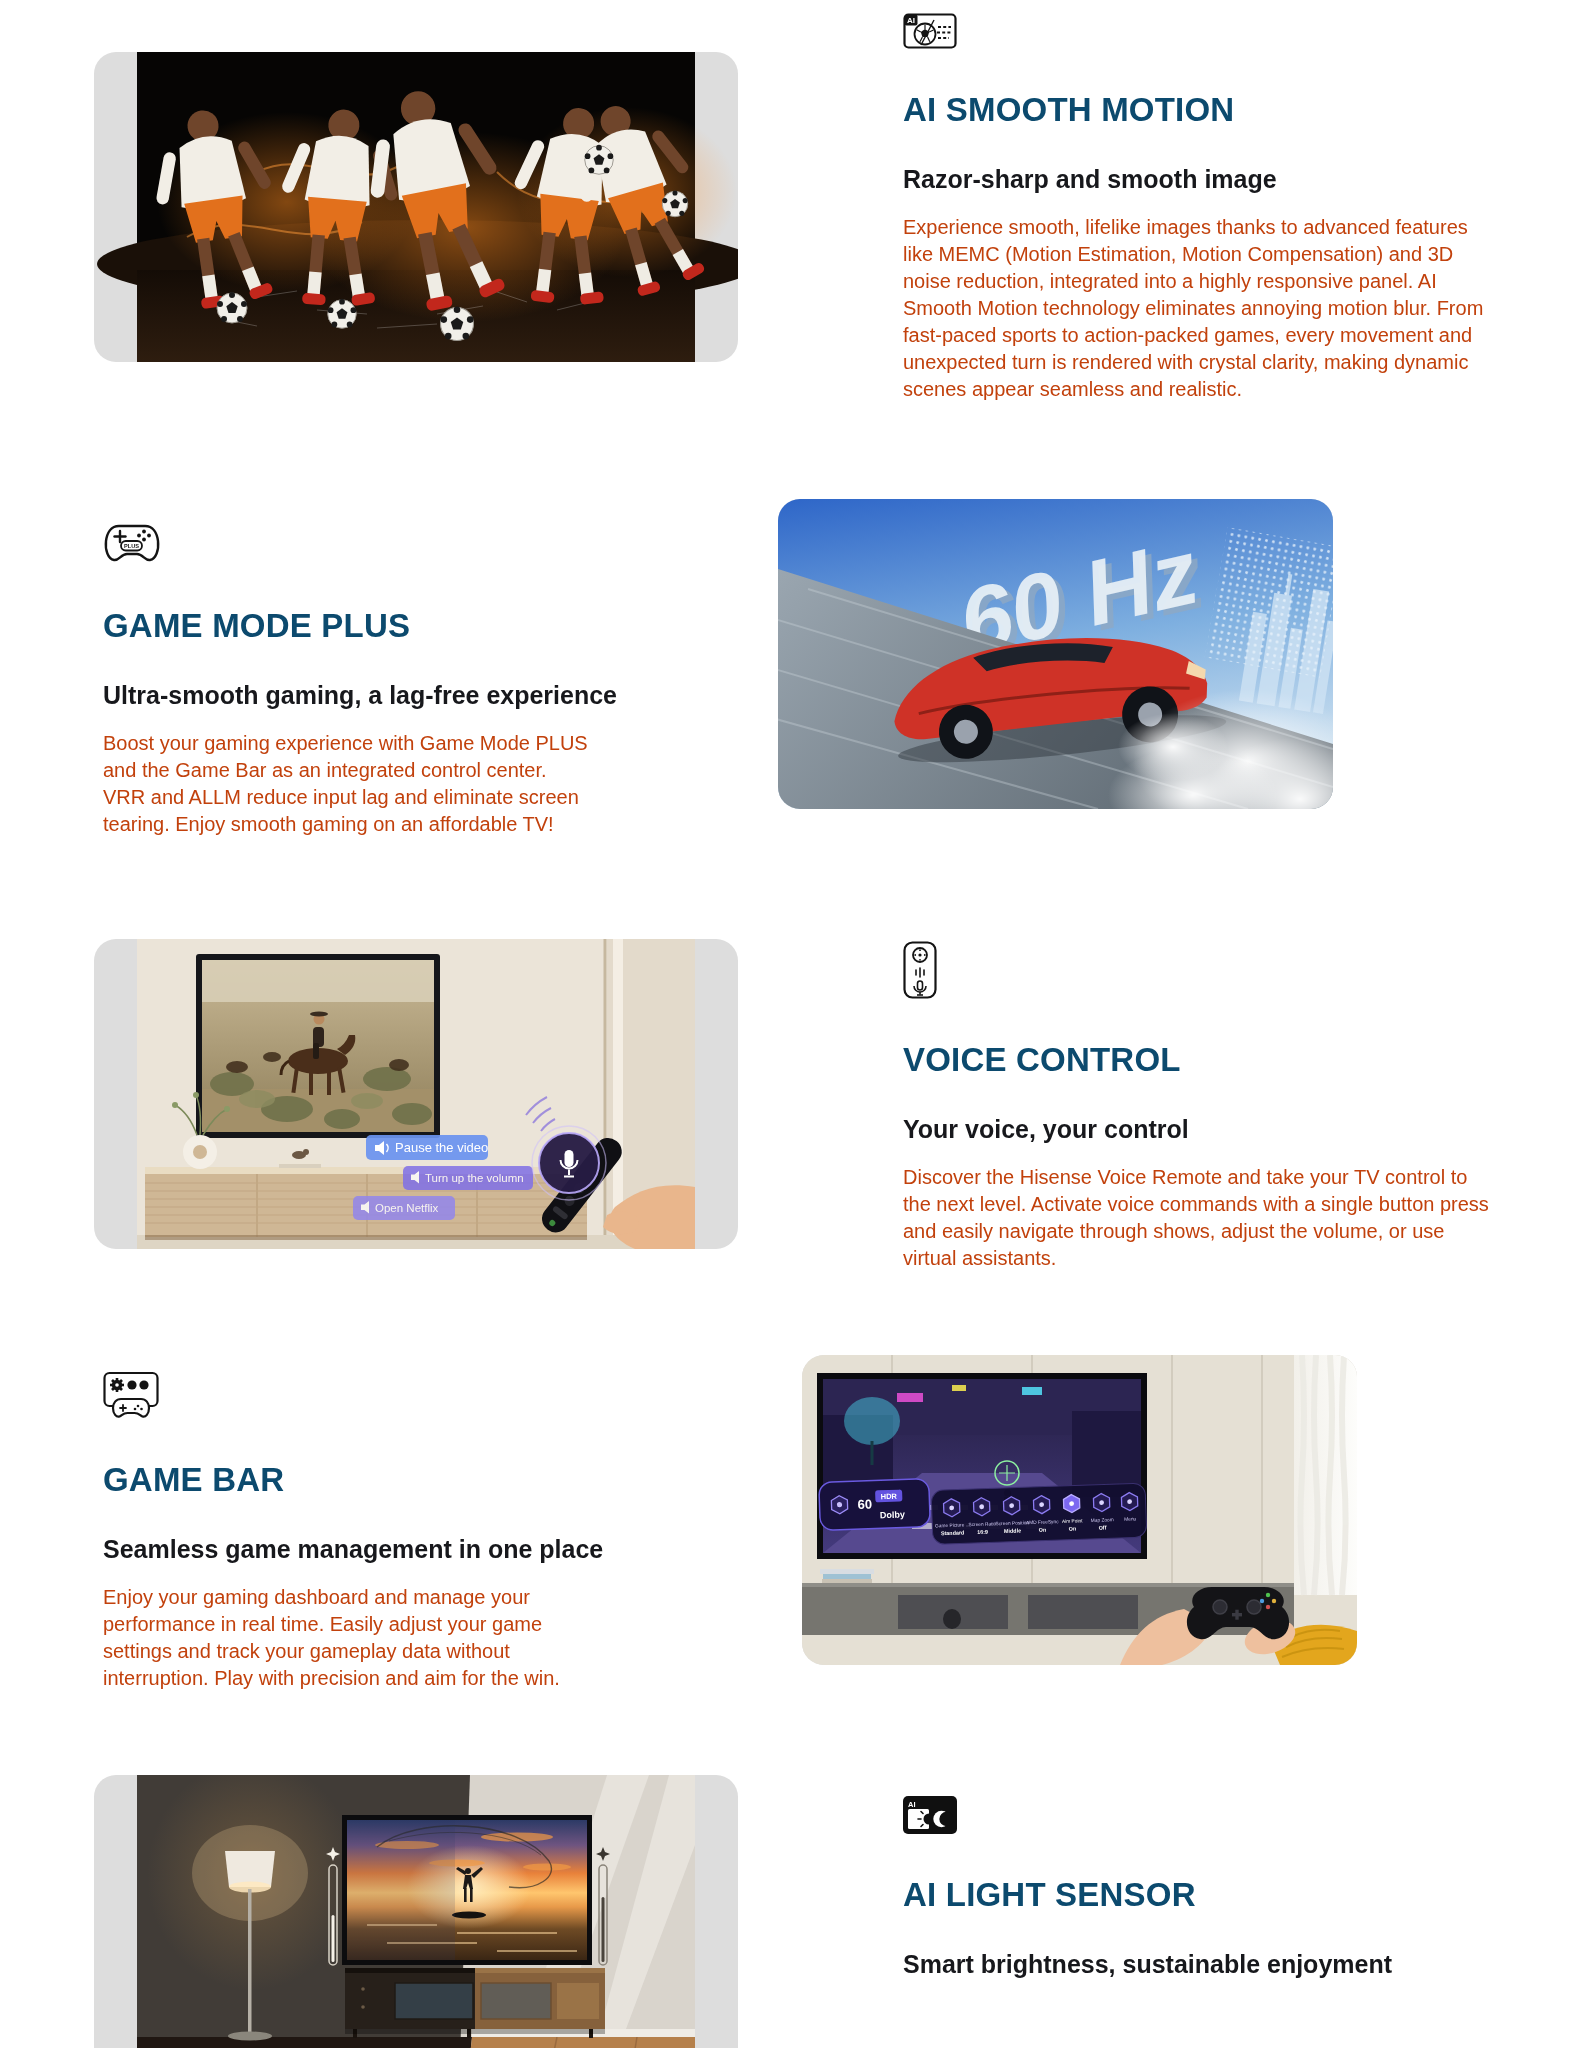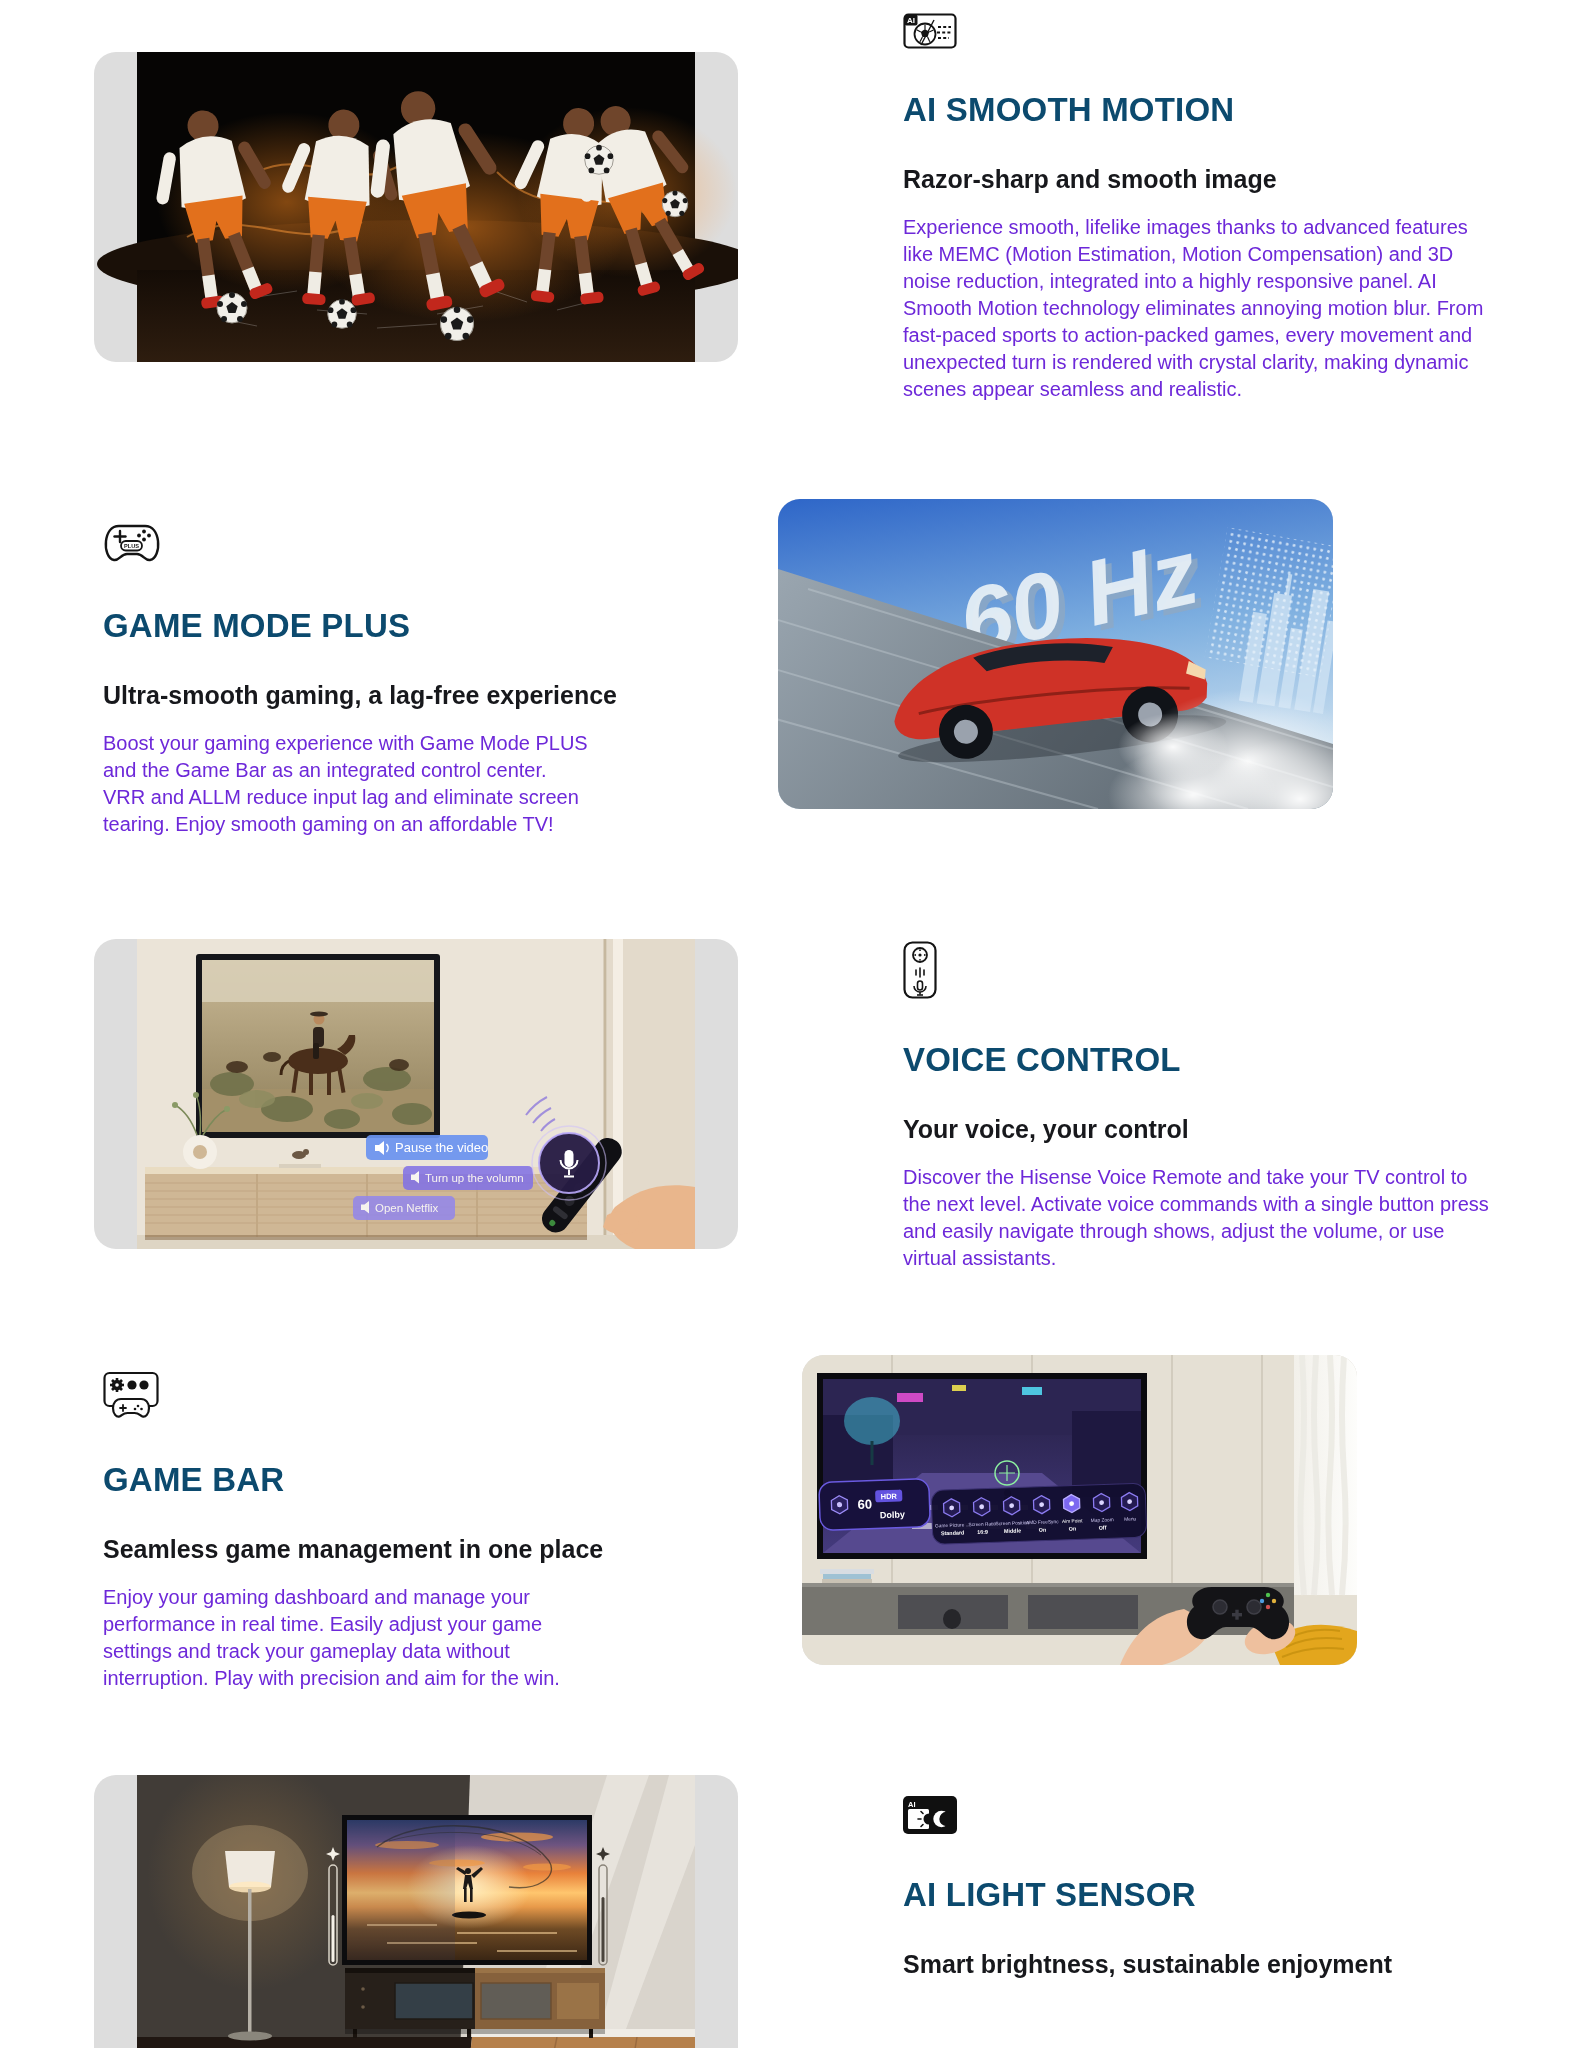--- a/index.html
+++ b/index.html
@@ -10,21 +10,21 @@
   .feature{display:flex;align-items:flex-start;}
   .media{width:644px;height:310px;border-radius:22px;overflow:hidden;flex:none;background:#ddd;}
   .media svg{display:block;width:100%;height:100%;}
   .media-right .media{width:555px;}
   .media-left .text{margin-left:165px;width:656px;}
   .media-right .text{width:640px;padding-left:9px;box-sizing:border-box;flex:none;}
   .media-right .media{margin-left:44px;}
   .icon{display:block;margin-bottom:38px;}
   h2{margin:0 0 36px 0;font-size:33px;font-weight:800;letter-spacing:.2px;color:#0c4a6e;}
   h3{margin:0 0 20px 0;font-size:25px;font-weight:700;color:#17181c;white-space:nowrap;}
-  p{margin:0;font-size:20px;line-height:27px;color:#6d28d9;}
+  p{margin:0;font-size:20px;line-height:27px;color:#c2410c;}
   .media-left p{max-width:656px;}
   .media-right p{max-width:485px;}
   .s1 .media{margin-top:39px;}
   .s2{margin-top:96px;}  .s2 .text{padding-top:22px;}
   .s3{margin-top:101px;} .s3 .text{padding-top:2px;}
   .s4{margin-top:83px;gap:24px;}  .s4 .text{padding-top:14px;}
   .s5{margin-top:83px;}  .s5 .text{padding-top:21px;}
 </style>
 </head>
 <body>

